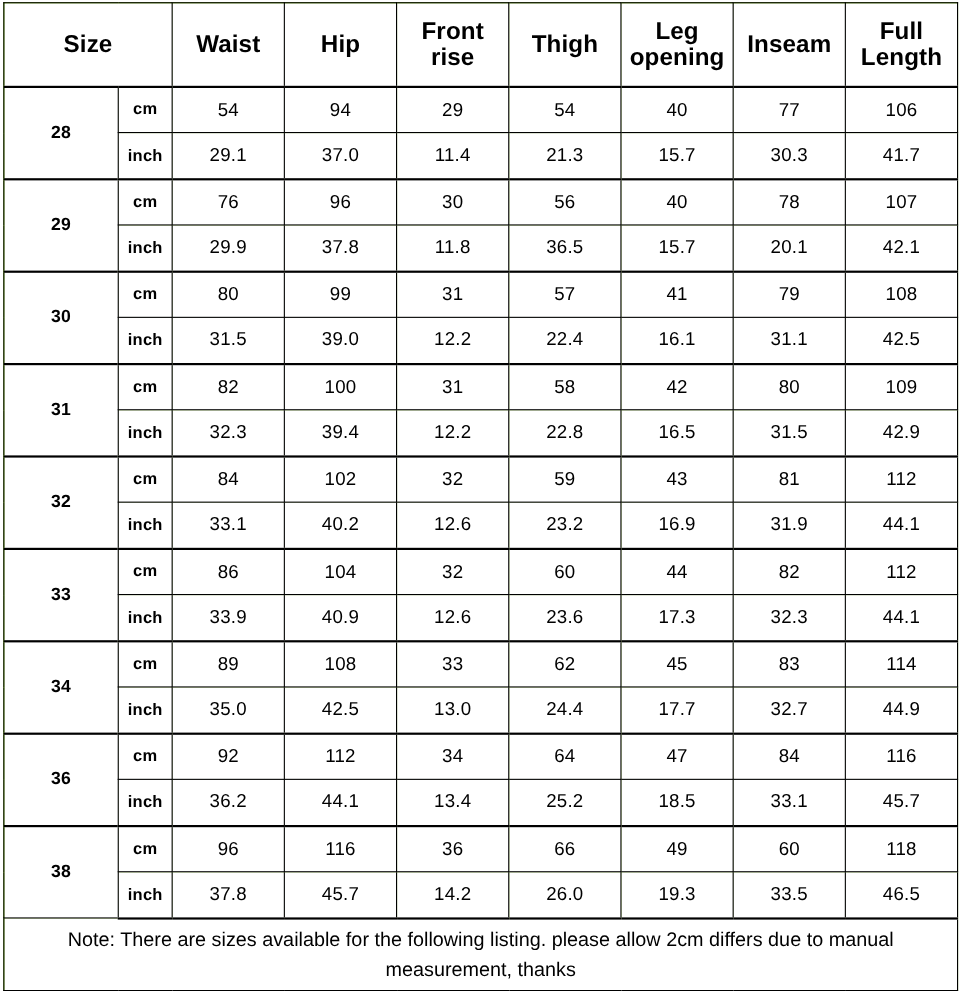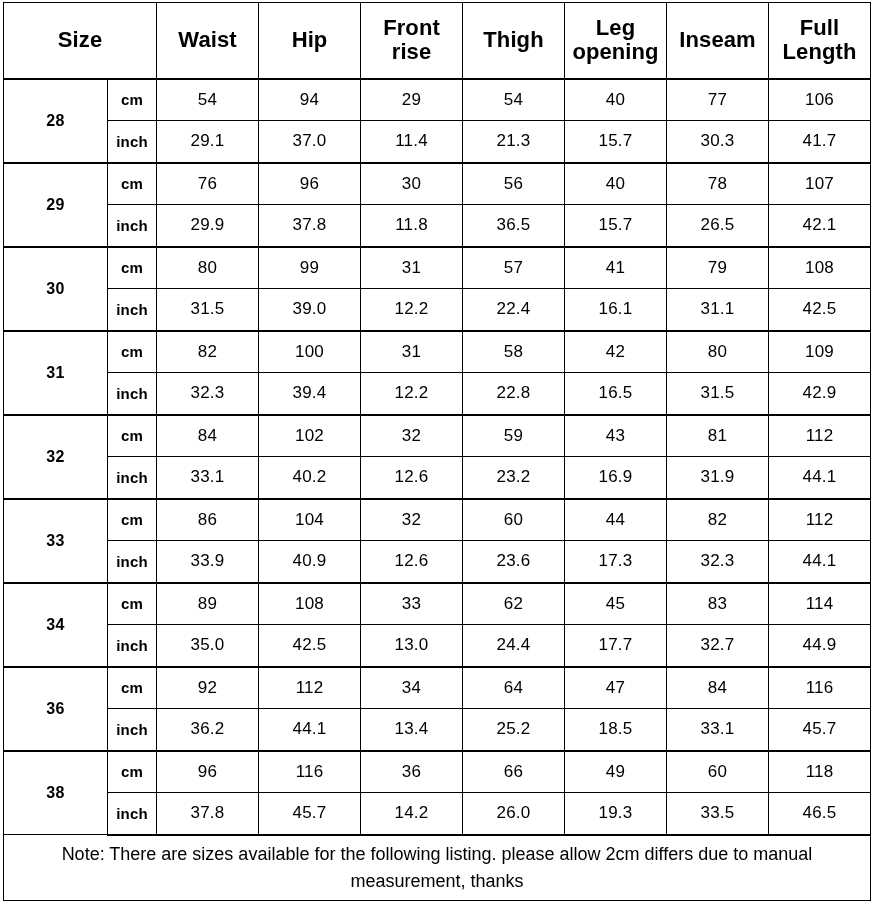--- a/index.html
+++ b/index.html
@@ -156,21 +156,21 @@
           <td class="measure-value">78</td>
           <td class="measure-value">107</td>
         </tr>
         <tr class="data-row group-end">
           <td class="unit-label">inch</td>
           <td class="measure-value">29.9</td>
           <td class="measure-value">37.8</td>
           <td class="measure-value">11.8</td>
           <td class="measure-value">36.5</td>
           <td class="measure-value">15.7</td>
-          <td class="measure-value">26.5</td>
+          <td class="measure-value">20.1</td>
           <td class="measure-value">42.1</td>
         </tr>
         <tr class="data-row group-start">
           <td class="size-label" rowspan="2">30</td>
           <td class="unit-label">cm</td>
           <td class="measure-value">80</td>
           <td class="measure-value">99</td>
           <td class="measure-value">31</td>
           <td class="measure-value">57</td>
           <td class="measure-value">41</td>

